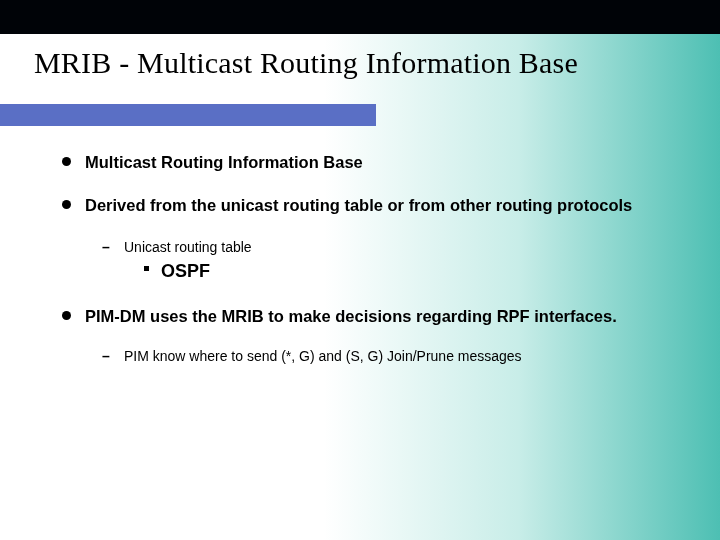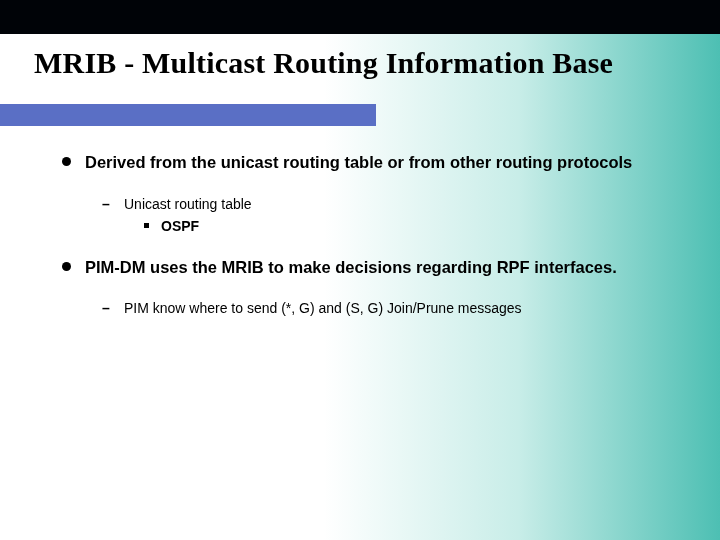--- a/index.html
+++ b/index.html
@@ -14,21 +14,21 @@
     top: 0; left: 0; right: 0;
     height: 34px;
     background: #000307;
   }
   .title {
     position: absolute;
     top: 46px;
     left: 34px;
     font-family: "Times New Roman", Times, serif;
     font-size: 30px;
-    font-weight: 700;
+    font-weight: 400;
     color: #000;
     letter-spacing: 0.2px;
   }
   .accent-bar {
     position: absolute;
     top: 104px;
     left: 0;
     width: 376px;
     height: 22px;
     background: #5a6fc5;
@@ -90,38 +90,42 @@
   }
   .l3 .sq {
     width: 5px;
     height: 5px;
     background: #000;
     margin-top: 6px;
     margin-right: 12px;
     flex: none;
   }
   .l3-text {
-    font-size: 14px;
+    font-size: 18px;
     font-weight: 700;
     color: #000;
     line-height: 1.3;
   }
   .group { margin-bottom: 22px; }
 </style>
 </head>
 <body>
 
 <div class="top-band"></div>
 
 <div class="title">MRIB - Multicast Routing Information Base</div>
 
 <div class="accent-bar"></div>
 
 <div class="content">
 
+  <div class="l1">
+    <span class="dot"></span>
+    <span class="l1-text">Multicast Routing Information Base</span>
+  </div>
 
 
   <div class="group">
     <div class="l1" style="margin-bottom:22px;">
       <span class="dot"></span>
       <span class="l1-text">Derived from the unicast routing table or from other routing protocols</span>
     </div>
     <div class="l2">
       <span class="dash">–</span>
       <span class="l2-text">Unicast routing table</span>

